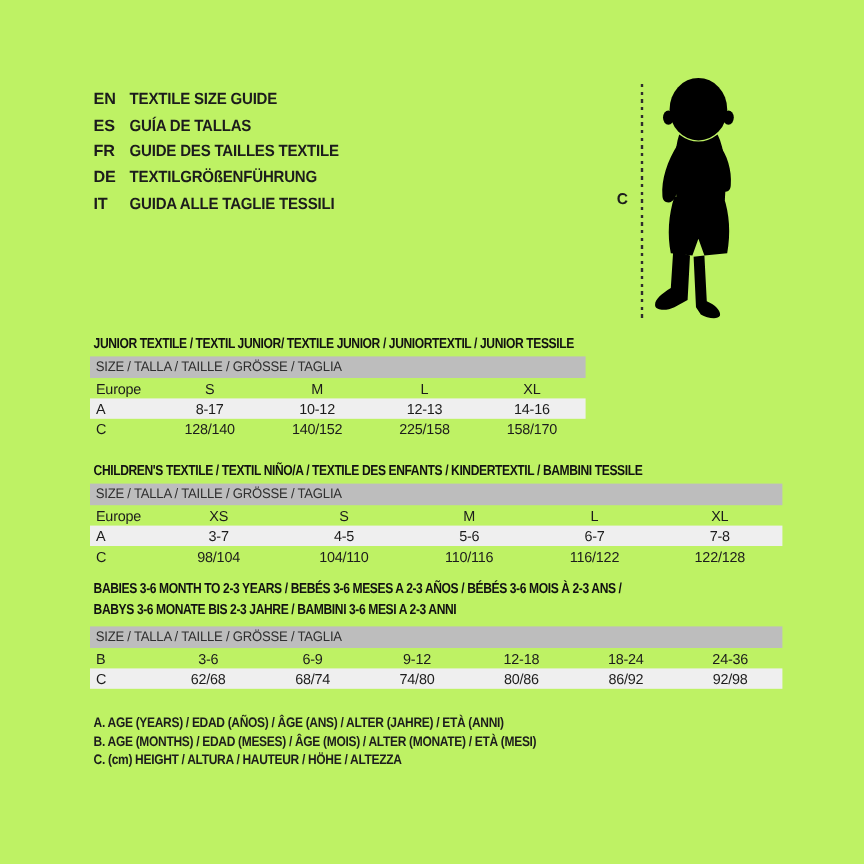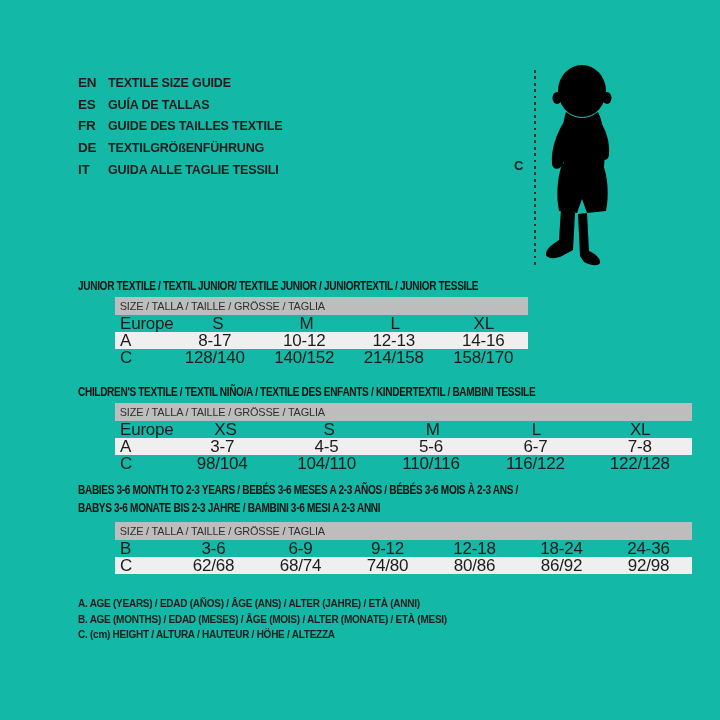--- a/index.html
+++ b/index.html
@@ -1,43 +1,43 @@
 <!DOCTYPE html>
 <html><head>
 <meta charset="utf-8">
 <style>
   html,body{margin:0;padding:0;background:#ffffff;}
   .page{
-    position:relative;width:720px;height:720px;background:#14b8a6;overflow:hidden;
+    position:relative;width:720px;height:720px;background:#bef264;overflow:hidden;
     font-family:"Liberation Sans","DejaVu Sans",sans-serif;color:#1c1c1c;
   }
   
   .langs{position:absolute;left:78px;top:72px;}
   .lang-row{display:flex;height:21.6px;align-items:center;font-weight:bold;font-size:13.5px;letter-spacing:-0.2px;}
   .lang-code{width:30px;flex:0 0 30px;}
   .lang-label{display:inline-block;transform:scaleX(0.93);transform-origin:0 50%;white-space:nowrap;}
   
   .dash-line{position:absolute;left:534px;top:70px;width:2px;height:198px;
     background:repeating-linear-gradient(to bottom,#2d2d2d 0 2.8px,transparent 2.8px 6.4px);}
   .c-label{position:absolute;left:514px;top:158px;font-weight:bold;font-size:13px;}
   .silhouette{position:absolute;left:542px;top:64px;}
   
   .sec-title{position:absolute;left:78px;font-weight:bold;font-size:12px;letter-spacing:-0.4px;
     transform:scaleX(0.84);transform-origin:0 0;white-space:pre-line;line-height:18px;color:#111;width:700px;}
   .title-1{top:277px;}
   .title-2{top:383px;}
   .title-3{top:481px;}
   
-  .tbl{position:absolute;left:75px;margin-left:40px;}
+  .tbl{position:absolute;left:75px;}
   .tbl-1{top:297px;width:413px;}
   .tbl-2{top:403px;width:577px;}
   .tbl-3{top:522px;width:577px;}
   .tbl-bar{height:18px;background:#bdbdbd;display:flex;align-items:center;font-size:11.5px;color:#2f2f2f;letter-spacing:-0.2px;}
   .tbl-bar span{display:inline-block;transform:scaleX(0.95);transform-origin:0 50%;padding-left:5px;white-space:nowrap;}
-  .tr{display:flex;height:17px;align-items:center;font-size:17px;letter-spacing:-0.2px;}
+  .tr{display:flex;height:17px;align-items:center;font-size:12px;letter-spacing:-0.2px;}
   .tr.alt{background:#efefef;}
   .tc{flex:1;text-align:center;}
   .tc.lbl{flex:0 0 55px;text-align:left;padding-left:5px;box-sizing:border-box;}
   
   .legend{position:absolute;left:78px;top:597px;font-weight:bold;font-size:11.5px;letter-spacing:-0.3px;}
   .legend-line{height:15.5px;transform:scaleX(0.87);transform-origin:0 50%;white-space:nowrap;}
 </style>
 </head>
 <body>
 
@@ -98,21 +98,21 @@
       <span class="tc lbl">A</span>
       <span class="tc">8-17</span>
       <span class="tc">10-12</span>
       <span class="tc">12-13</span>
       <span class="tc">14-16</span>
     </div>
     <div class="tr">
       <span class="tc lbl">C</span>
       <span class="tc">128/140</span>
       <span class="tc">140/152</span>
-      <span class="tc">214/158</span>
+      <span class="tc">225/158</span>
       <span class="tc">158/170</span>
     </div>
   </div>
 
   <div class="sec-title title-2">CHILDREN'S TEXTILE / TEXTIL NIÑO/A / TEXTILE DES ENFANTS / KINDERTEXTIL / BAMBINI TESSILE</div>
   <div class="tbl tbl-2">
     <div class="tbl-bar">
       <span>SIZE / TALLA / TAILLE / GRÖSSE / TAGLIA</span>
     </div>
     <div class="tr">

